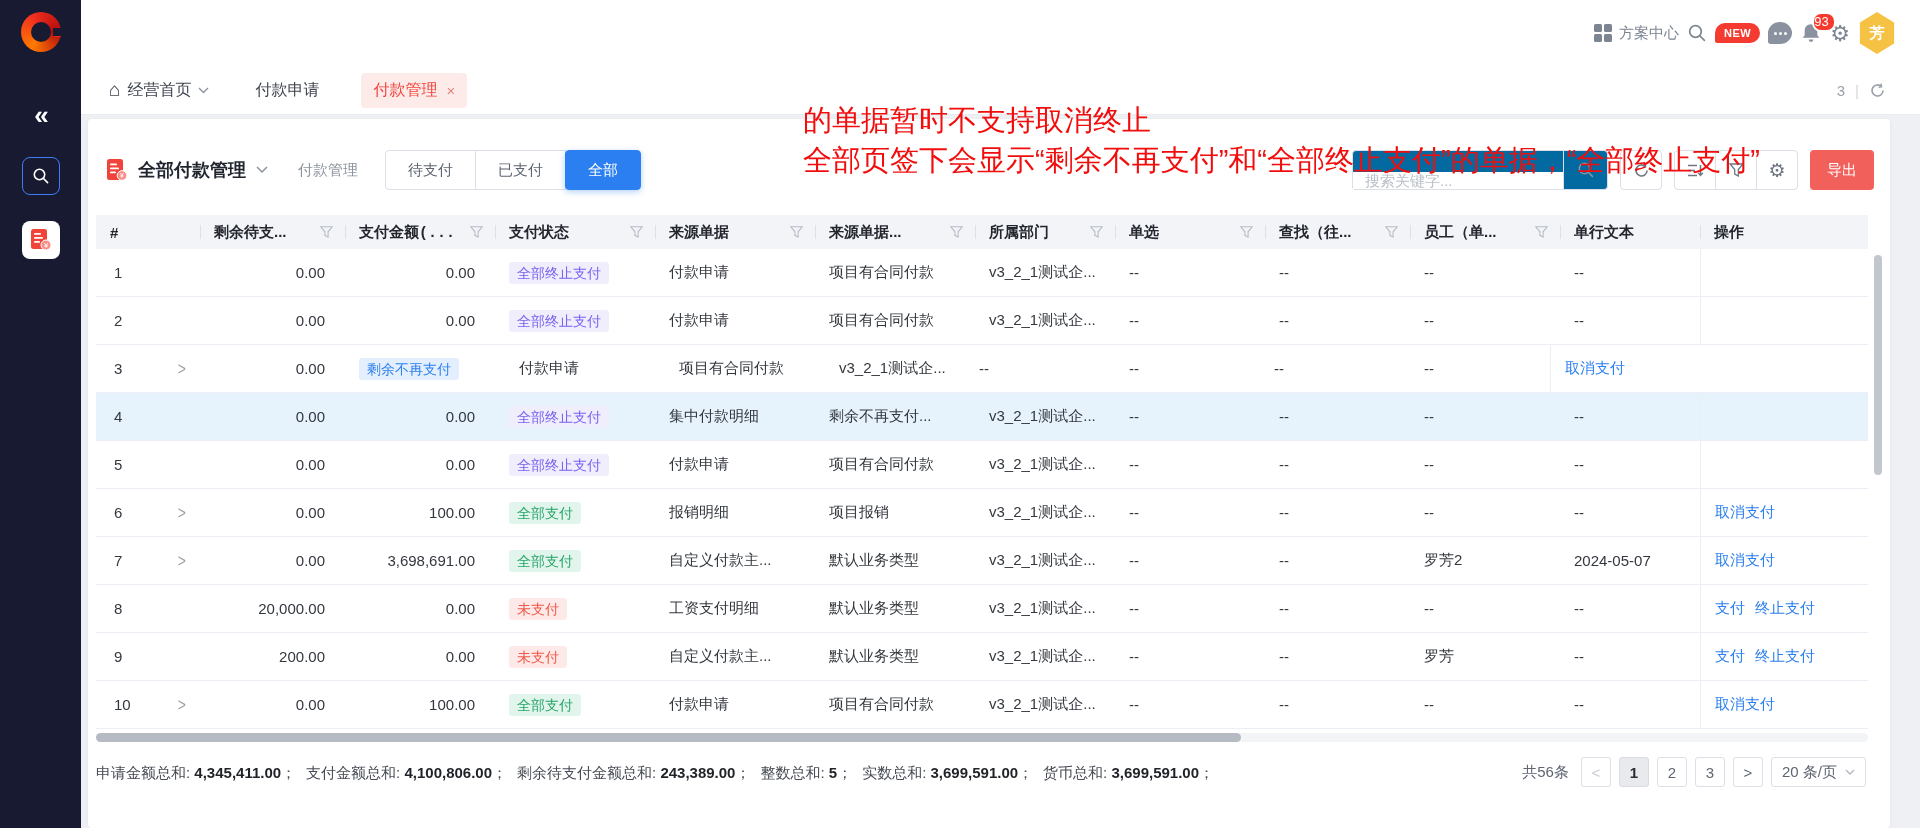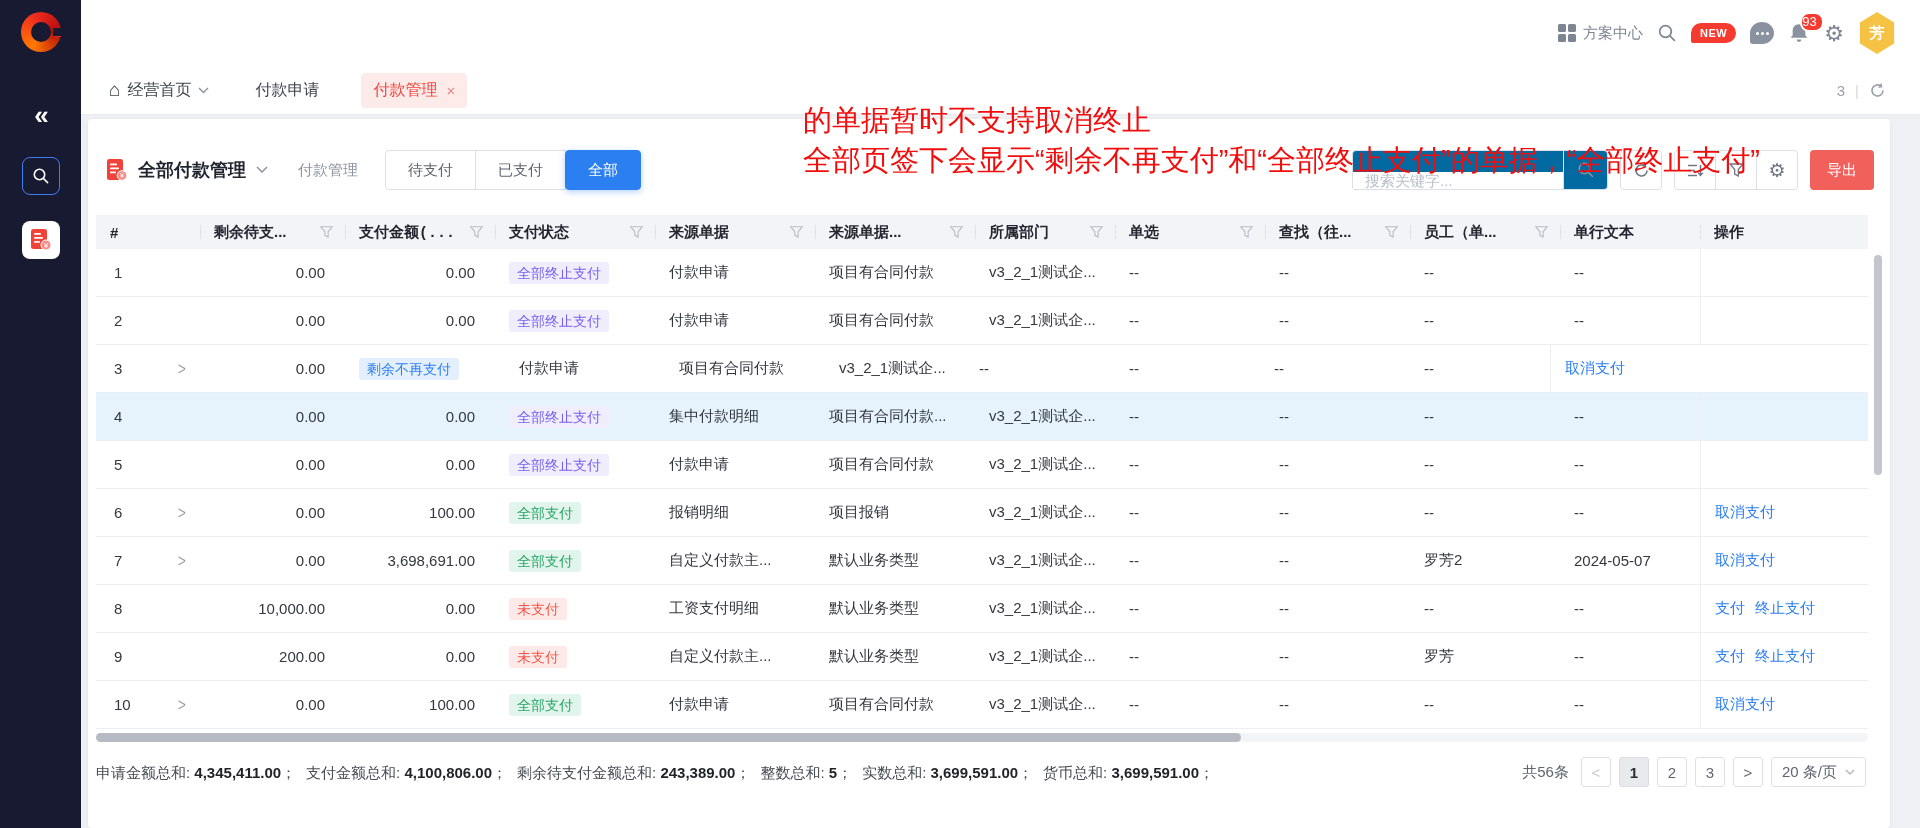--- a/index.html
+++ b/index.html
@@ -14,21 +14,21 @@
   .logo::after { content:""; position:absolute; right:-2px; top:16px; width:10px; height:8px; background:#171a31; }
   .logo-dot { position:absolute; right:0; top:20px; width:7px; height:5px; background:#e82317; }
   .collapse { margin:48px auto 0; text-align:center; color:#fff; font-size:26px; font-weight:bold; letter-spacing:-2px; cursor:pointer; }
   .side-tool { width:38px; height:38px; margin:26px auto 0; border-radius:8px; display:flex; align-items:center; justify-content:center; }
   .side-search { border:1px solid #3d7ef0; }
   .side-doc { background:#fff; }
 
   
   .main { position:absolute; left:81px; top:0; right:0; height:828px; }
 
-  .topbar { height:66px; background:#fff; display:flex; align-items:center; justify-content:flex-end; gap:14px; padding-right:24px; }
+  .topbar { height:66px; background:#fff; display:flex; align-items:center; justify-content:flex-end; gap:8px; padding-right:24px; }
   .tb-item { display:flex; align-items:center; gap:7px; color:#7d8592; cursor:pointer; }
   .grid-ic { display:grid; grid-template-columns:8px 8px; grid-template-rows:8px 8px; gap:2px; }
   .grid-ic i { background:#7d8592; border-radius:1.5px; }
   .ws-label { font-size:15px; color:#7d8592; }
   .new-badge { background:#f53b30; color:#fff; font-size:11px; font-weight:bold; padding:4px 9px; border-radius:10px 10px 10px 2px; letter-spacing:.5px; }
   .chat-ic { width:24px; height:22px; background:#8a919f; border-radius:50% 50% 50% 12%; display:flex; align-items:center; justify-content:center; gap:2px; }
   .chat-ic i { width:3px; height:3px; border-radius:50%; background:#fff; }
   .bell-wrap { position:relative; }
   .bell-badge { position:absolute; top:-10px; left:12px; background:#f53b30; color:#fff; font-size:13px; line-height:16px; min-width:24px; text-align:left; border-radius:9px; border:2px solid #fff; }
   .gear { font-size:22px; color:#7d8592; font-family:"DejaVu Sans",sans-serif; }
@@ -385,21 +385,21 @@
         <div class="tr hl">
           <div class="td c-first" style="width: 104px;">
             <span class="rnum">4</span>
           </div>
           <div class="td num-cell" style="width: 145px;">0.00</div>
           <div class="td num-cell" style="width: 150px;">0.00</div>
           <div class="td" style="width: 160px;">
             <span class="badge" style="color: rgb(123, 97, 240); background: rgb(240, 237, 253);">全部终止支付</span>
           </div>
           <div class="td" style="width: 160px;">集中付款明细</div>
-          <div class="td" style="width: 160px;">项目有合同付款...</div>
+          <div class="td" style="width: 160px;">剩余不再支付...</div>
           <div class="td" style="width: 140px;">v3_2_1测试企...</div>
           <div class="td" style="width: 150px;">--</div>
           <div class="td" style="width: 145px;">--</div>
           <div class="td" style="width: 150px;">--</div>
           <div class="td" style="width: 140px;">--</div>
           <div class="td op-cell" style="width: 160px;"></div>
         </div>
         <div class="tr">
           <div class="td c-first" style="width: 104px;">
             <span class="rnum">5</span>
@@ -457,21 +457,21 @@
           <div class="td" style="width: 150px;">罗芳2</div>
           <div class="td" style="width: 140px;">2024-05-07</div>
           <div class="td op-cell" style="width: 160px;">
             <a class="op-link">取消支付</a>
           </div>
         </div>
         <div class="tr">
           <div class="td c-first" style="width: 104px;">
             <span class="rnum">8</span>
           </div>
-          <div class="td num-cell" style="width: 145px;">10,000.00</div>
+          <div class="td num-cell" style="width: 145px;">20,000.00</div>
           <div class="td num-cell" style="width: 150px;">0.00</div>
           <div class="td" style="width: 160px;">
             <span class="badge" style="color: rgb(242, 86, 74); background: rgb(253, 234, 232);">未支付</span>
           </div>
           <div class="td" style="width: 160px;">工资支付明细</div>
           <div class="td" style="width: 160px;">默认业务类型</div>
           <div class="td" style="width: 140px;">v3_2_1测试企...</div>
           <div class="td" style="width: 150px;">--</div>
           <div class="td" style="width: 145px;">--</div>
           <div class="td" style="width: 150px;">--</div>

